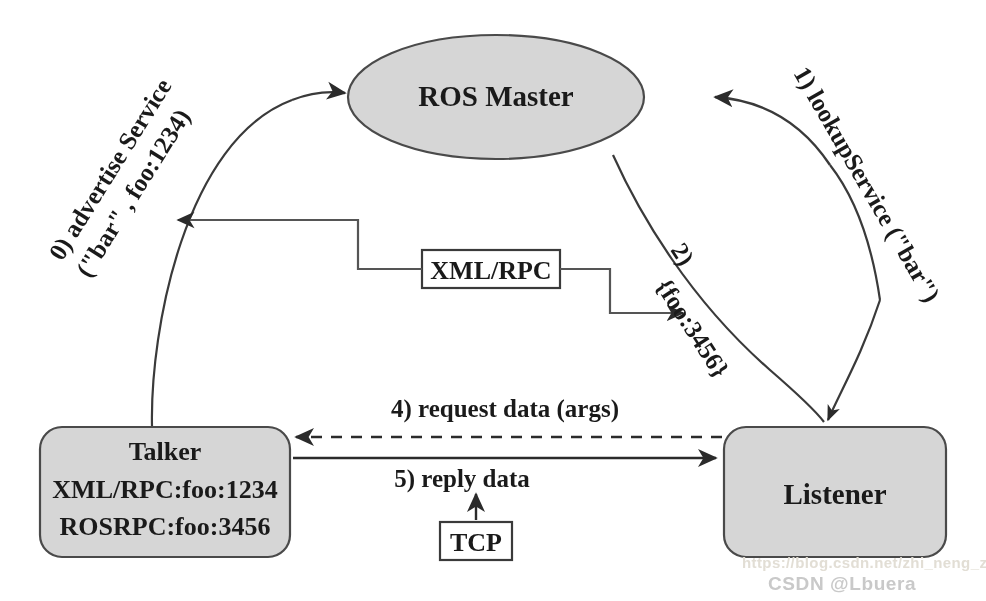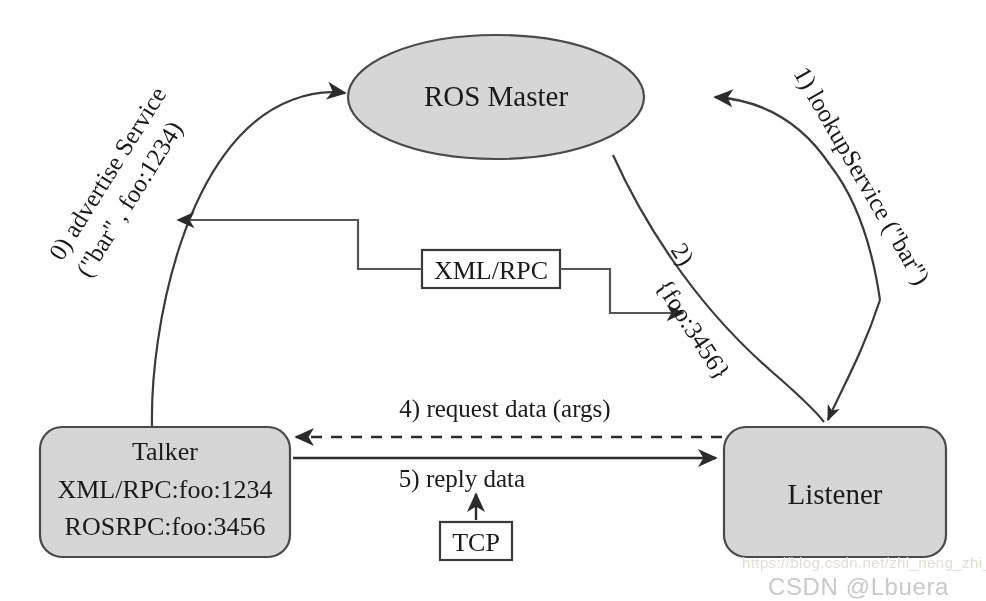--- a/index.html
+++ b/index.html
@@ -10,20 +10,21 @@
   }
   body {
     font-family: "Liberation Serif", serif;
   }
   #canvas {
     position: relative;
     width: 986px;
     height: 601px;
     background: #ffffff;
     overflow: hidden;
+    font-weight: bold;
   }
   svg.layer {
     position: absolute;
     left: 0;
     top: 0;
     width: 986px;
     height: 601px;
   }
   .node-label {
     font-family: "Liberation Serif", serif;
@@ -40,21 +41,21 @@
     color: #e2ded5;
     font-size: 15px;
     letter-spacing: 0.4px;
     white-space: nowrap;
     user-select: none;
   }
   .watermark-b {
     position: absolute;
     font-family: "Liberation Sans", sans-serif;
     color: #c9c9c9;
-    font-size: 24px;
+    font-size: 19px;
     letter-spacing: 0.6px;
     white-space: nowrap;
     user-select: none;
   }
 </style>
 </head>
 <body>
 
 <div id="canvas">
 

